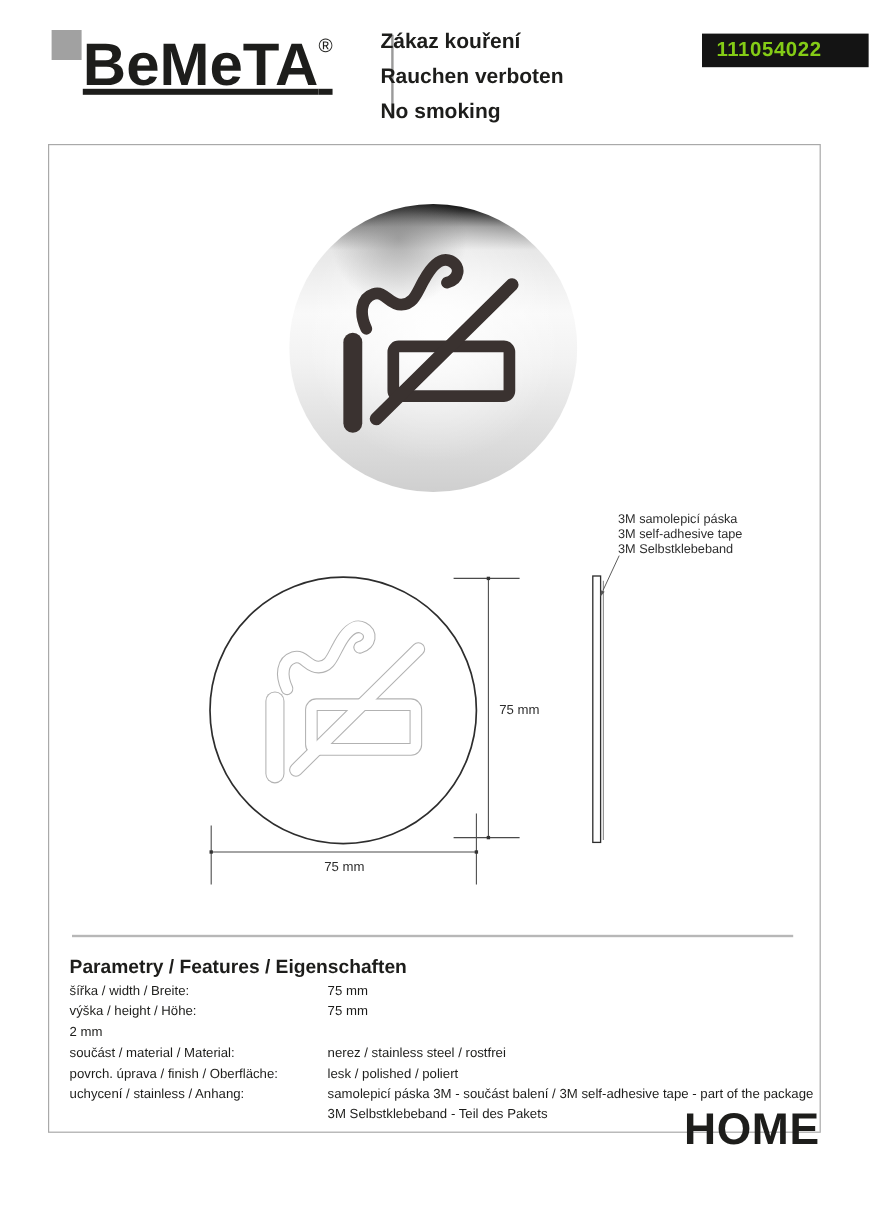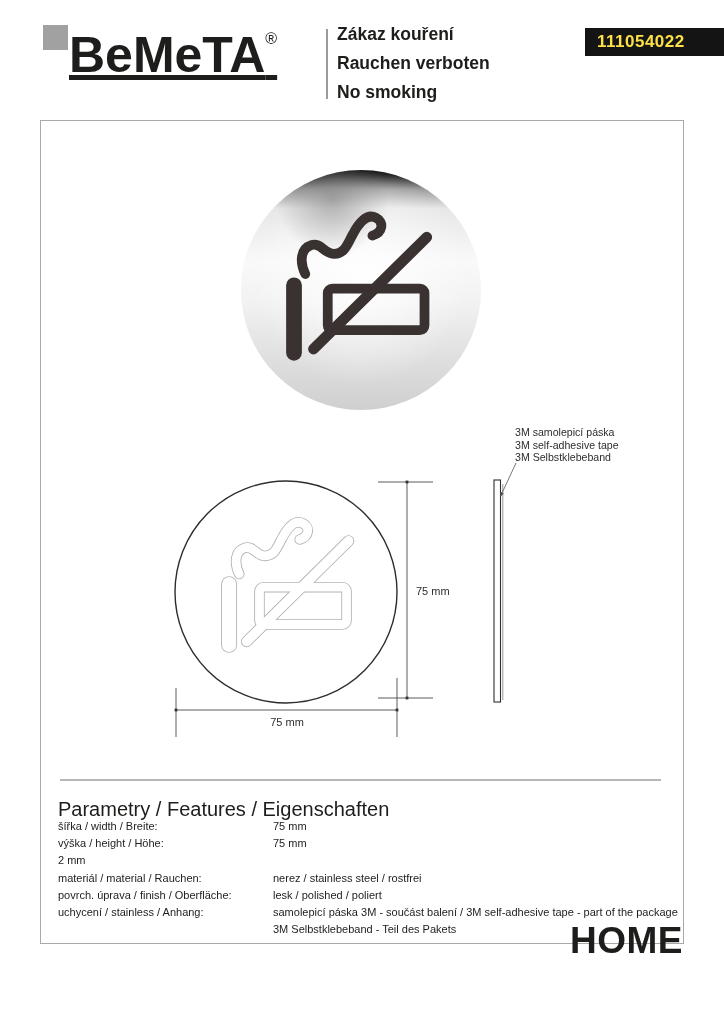--- a/index.html
+++ b/index.html
@@ -7,41 +7,41 @@
     width:724px;height:1024px;position:relative;background:#ffffff;
     font-family:"Liberation Sans",sans-serif;color:#1d1d1b;overflow:hidden;
   }
   .abs{position:absolute;}
 
   
   .logo-square{left:43px;top:25px;width:25px;height:25px;background:#a1a1a1;}
   .brand-text{left:69px;top:13px;font-size:50px;font-weight:bold;letter-spacing:0px;line-height:52px;text-decoration:underline;}
   .brand-reg{font-size:16px;vertical-align:28px;font-weight:normal;}
   .header-divider{left:326px;top:29px;width:2px;height:70px;background:#9a9a9a;}
-  .title-block{left:337px;top:20px;}
+  .title-block{left:317px;top:20px;}
   .title-line{font-size:17.5px;font-weight:bold;line-height:29px;white-space:nowrap;}
-  .code-badge{left:585px;top:28px;width:139px;height:28px;background:#141414;color:#fde047;
+  .code-badge{left:585px;top:28px;width:139px;height:28px;background:#141414;color:#84cc16;
     font-size:17px;font-weight:bold;line-height:28px;padding-left:12px;box-sizing:border-box;letter-spacing:.5px;}
 
   
   .sheet-frame{left:40px;top:120px;width:644px;height:824px;border:1px solid #a9a9a9;box-sizing:border-box;background:#fff;}
 
   
   .disc{
     left:241px;top:170px;width:240px;height:240px;border-radius:50%;
     background:
       radial-gradient(circle at 38% 12%, rgba(120,120,120,.55) 0%, rgba(120,120,120,0) 22%),
       radial-gradient(circle at 50% 45%, rgba(255,255,255,.95) 0%, rgba(255,255,255,0) 60%),
       linear-gradient(180deg,#0e0e0e 0%,#2e2e2e 2.5%,#9d9d9d 8%,#e7e7e7 16%,#f9f9f9 38%,#f2f2f2 55%,#e2e2e2 75%,#d5d5d5 92%,#cfcfcf 100%);
   }
   .disc svg{position:absolute;left:44px;top:38px;}
 
   
   .param-divider{left:60px;top:779px;width:601px;height:2px;background:#b7b7b7;}
-  .param-heading{left:58px;top:798px;font-size:20px;font-weight:normal;}
+  .param-heading{left:58px;top:798px;font-size:16px;font-weight:bold;}
   .params-table{left:58px;top:818px;}
   .prow{display:flex;font-size:11px;line-height:17.2px;white-space:nowrap;gap:28px;}
   .plabel{width:187px;flex:none;}
 
   
   .home-mark{right:41px;top:920px;font-size:37px;font-weight:bold;letter-spacing:0.5px;}
 
   svg text{font-family:"Liberation Sans",sans-serif;}
 </style>
 </head>
@@ -130,21 +130,21 @@
       <span class="pvalue">75 mm</span>
     </div>
     <div class="prow">
       <span class="plabel">výška / height / Höhe:</span>
       <span class="pvalue">75 mm</span>
     </div>
     <div class="prow">
       <span class="pvalue">2 mm</span>
     </div>
     <div class="prow">
-      <span class="plabel">materiál / material / Rauchen:</span>
+      <span class="plabel">součást / material / Material:</span>
       <span class="pvalue">nerez / stainless steel / rostfrei</span>
     </div>
     <div class="prow">
       <span class="plabel">povrch. úprava / finish / Oberfläche:</span>
       <span class="pvalue">lesk / polished / poliert</span>
     </div>
     <div class="prow">
       <span class="plabel">uchycení / stainless / Anhang:</span>
       <span class="pvalue">samolepicí páska 3M - součást balení / 3M self-adhesive tape - part of the package</span>
     </div>

